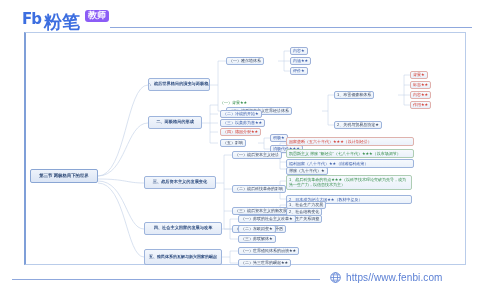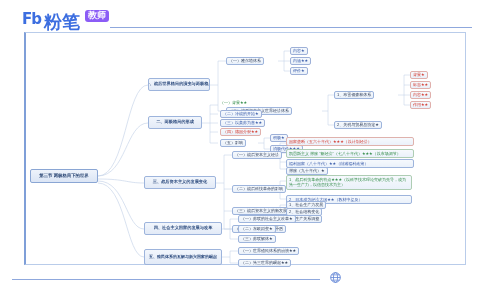--- a/index.html
+++ b/index.html
@@ -252,14 +252,15 @@
 <div class="footer">
   <div class="footer-rule"></div>
   <div class="footer-link">
     <svg class="globe" viewBox="0 0 16 16">
       <circle cx="8" cy="8" r="7" fill="none" stroke="#5a7fd4" stroke-width="1.3"></circle>
       <ellipse cx="8" cy="8" rx="3" ry="7" fill="none" stroke="#5a7fd4" stroke-width="1.1"></ellipse>
       <line x1="1" y1="8" x2="15" y2="8" stroke="#5a7fd4" stroke-width="1.1"></line>
       <line x1="2.2" y1="4.2" x2="13.8" y2="4.2" stroke="#5a7fd4" stroke-width="1"></line>
       <line x1="2.2" y1="11.8" x2="13.8" y2="11.8" stroke="#5a7fd4" stroke-width="1"></line>
     </svg>
+    <span class="footer-url">https//www.fenbi.com</span>
   </div>
 </div>
 
 </body></html>

